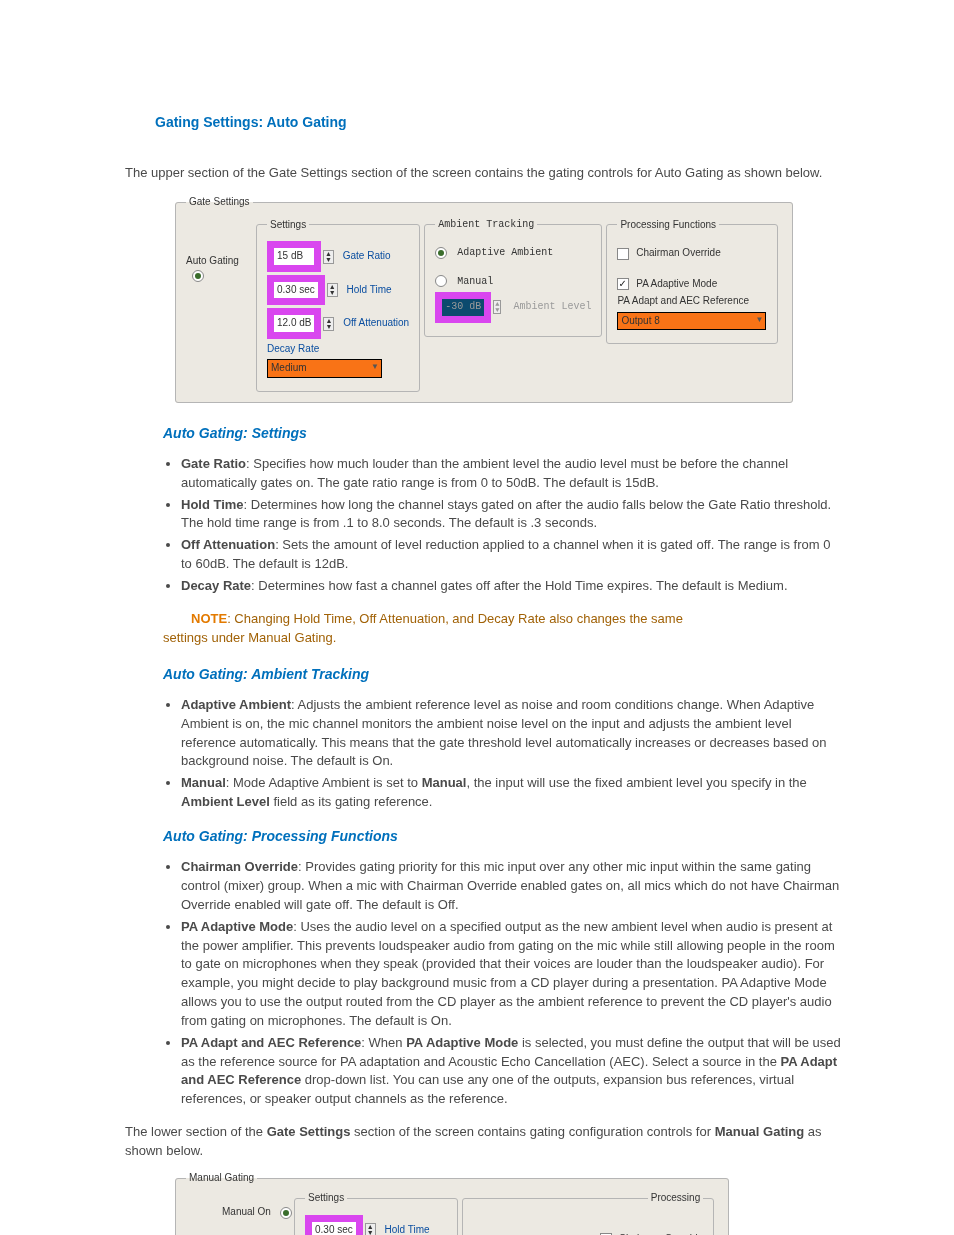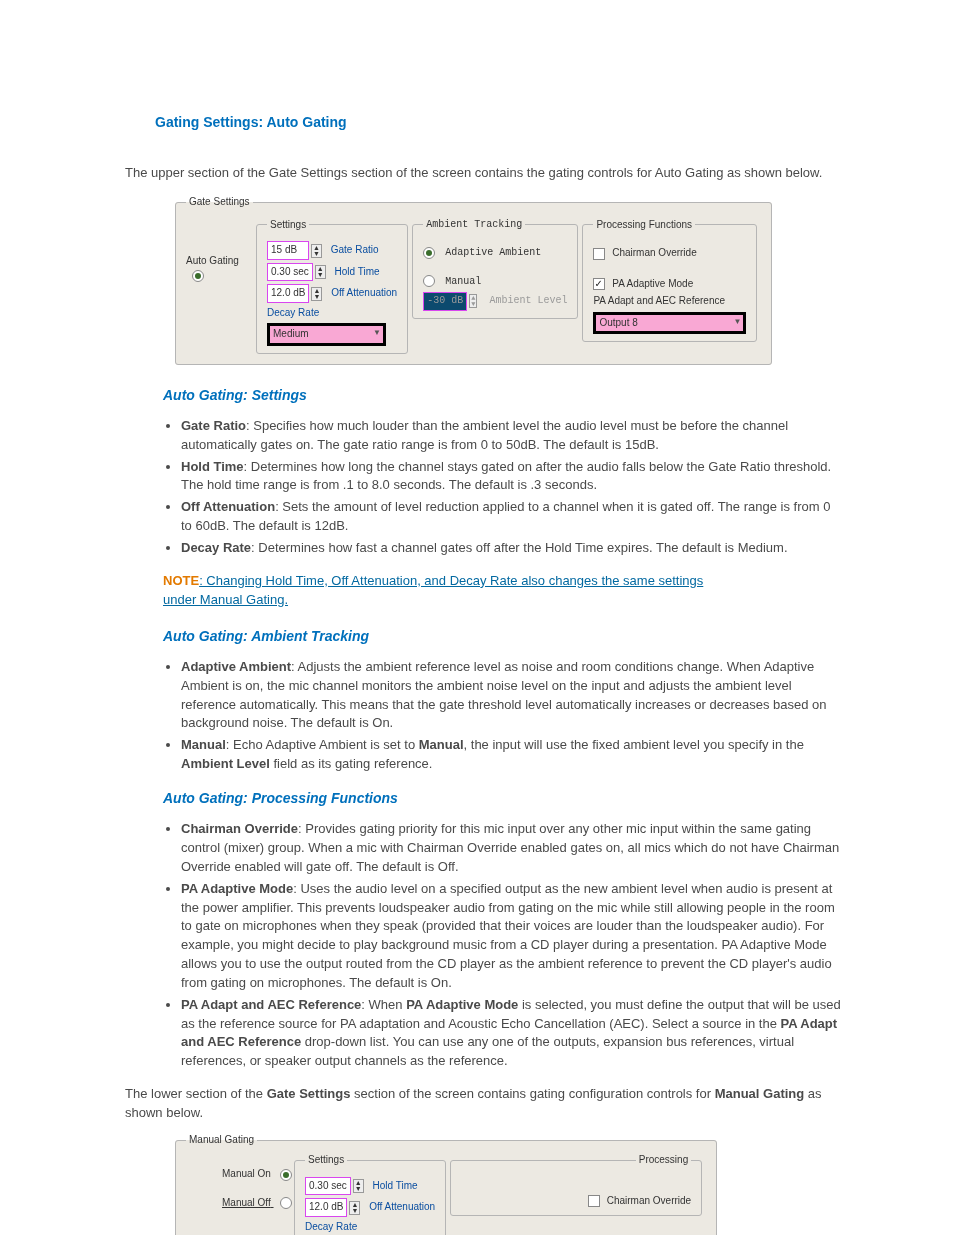--- a/index.html
+++ b/index.html
@@ -30,21 +30,21 @@
   .screenshot {
     margin: 8px 0 20px 50px;
   }
   fieldset.panel {
     border: 1px solid #b5b5b5;
     border-radius: 3px;
     background: #ece9e2;
     display: inline-block;
     vertical-align: top;
     margin: 0 4px 0 0;
-    padding: 6px 10px 4px 10px;
+    padding: 6px 10px 10px 10px;
     font-size: 10px;
     color: #333;
   }
   fieldset.panel legend {
     font-size: 10px;
     color: #333;
     padding: 0 3px;
   }
   .row { display: flex; align-items: flex-start; }
   .radio-col { width: 70px; padding-top: 30px; font-size:10px; }
@@ -53,39 +53,39 @@
   .radio-dot {
     display:inline-block; width:10px; height:10px; border-radius:50%;
     border:1px solid #888; background:#fff; vertical-align:middle; margin-left:6px;
     position:relative;
   }
   .radio-dot.on::after{
     content:""; position:absolute; left:2px; top:2px; width:6px; height:6px;
     border-radius:50%; background:#3a6d2c;
   }
   .spin {
-    display:inline-block; border:1px solid #d946ef; background:#fff;
+    display:inline-block; border:7px solid #d946ef; background:#fff;
     font-size:10px; padding:1px 3px; min-width:34px; margin-right:2px;
   }
   .spin-btns{
     display:inline-block; vertical-align:middle; font-size:7px; line-height:6px;
     border:1px solid #999; background:#eee; padding:0 1px; margin-right:4px;
   }
   .lbl { font-size:10px; margin-left:2px; }
   .blue { color:#0a4ea0; }
   .field-line{ margin:3px 0; white-space:nowrap; }
   .chk {
     display:inline-block; width:10px; height:10px; border:1px solid #888;
     background:#fff; vertical-align:middle; margin-right:4px; position:relative;
   }
   .chk.on::after{
     content:"✓"; position:absolute; left:0; top:-2px; font-size:10px; color:#222;
   }
   .sel {
-    display:inline-block; border:3px solid #000000; background:#f9a8d4;
+    display:inline-block; border:1px solid #000000; background:#f97316;
     font-size:10px; padding:1px 14px 1px 3px; min-width:80px; position:relative;
   }
   .sel::after{
     content:"▼"; position:absolute; right:2px; top:1px; font-size:8px; color:#555;
   }
   .disabled { color:#9a9a9a; }
   .disabled .spin, .disabled .sel { background:#0c4a6e; }
 
   .subhead {
     color: #0070bc;
@@ -99,22 +99,22 @@
     padding: 0 0 0 18px;
   }
   ul.bullets li {
     margin: 3px 0;
   }
   .term { font-weight: bold; }
   .note {
     margin: 6px 0 16px 38px;
     max-width: 560px;
   }
-  .note-label { color:#e37a00; font-weight:bold; }
-  .note-text { color:#0369a1;text-decoration:underline; }
+  .note-label { color:#e37a00; font-weight:bold;margin-left:28px; }
+  .note-text { color:#a16207; }
 </style>
 </head>
 <body>
 
 <div class="page">
 
   <div class="h1">Gating Settings: Auto Gating</div>
 
   <p class="intro">The upper section of the Gate Settings section of the screen contains the gating controls for Auto Gating as shown below.</p>
 
@@ -193,21 +193,21 @@
   </ul>
 
   <div class="note">
     <span class="note-label">NOTE</span><span class="note-text">: Changing Hold Time, Off Attenuation, and Decay Rate also changes the same settings under Manual Gating.</span>
   </div>
 
   <div class="subhead">Auto Gating: Ambient Tracking</div>
   <ul class="bullets">
     <li><span class="term">Adaptive Ambient</span><span>: Adjusts the ambient reference level as noise and room conditions change. When Adaptive Ambient is on, the mic channel monitors the ambient noise level on the input and adjusts the ambient level reference automatically. This means that the gate threshold level automatically increases or decreases based on background noise. The default is On.</span></li>
     <li>
-      <span class="term">Manual</span><span>: Echo Adaptive Ambient is set to </span><span class="term">Manual</span><span>, the input will use the fixed ambient level you specify in the </span><span class="term">Ambient Level</span><span> field as its gating reference.</span>
+      <span class="term">Manual</span><span>: Mode Adaptive Ambient is set to </span><span class="term">Manual</span><span>, the input will use the fixed ambient level you specify in the </span><span class="term">Ambient Level</span><span> field as its gating reference.</span>
     </li>
   </ul>
 
   <div class="subhead">Auto Gating: Processing Functions</div>
   <ul class="bullets">
     <li><span class="term">Chairman Override</span><span>: Provides gating priority for this mic input over any other mic input within the same gating control (mixer) group. When a mic with Chairman Override enabled gates on, all mics which do not have Chairman Override enabled will gate off. The default is Off.</span></li>
     <li><span class="term">PA Adaptive Mode</span><span>: Uses the audio level on a specified output as the new ambient level when audio is present at the power amplifier. This prevents loudspeaker audio from gating on the mic while still allowing people in the room to gate on microphones when they speak (provided that their voices are louder than the loudspeaker audio). For example, you might decide to play background music from a CD player during a presentation. PA Adaptive Mode allows you to use the output routed from the CD player as the ambient reference to prevent the CD player's audio from gating on microphones. The default is On.</span></li>
     <li>
       <span class="term">PA Adapt and AEC Reference</span><span>: When </span><span class="term">PA Adaptive Mode</span><span> is selected, you must define the output that will be used as the reference source for PA adaptation and Acoustic Echo Cancellation (AEC). Select a source in the </span><span class="term">PA Adapt and AEC Reference</span><span> drop-down list. You can use any one of the outputs, expansion bus references, virtual references, or speaker output channels as the reference.</span>
     </li>

